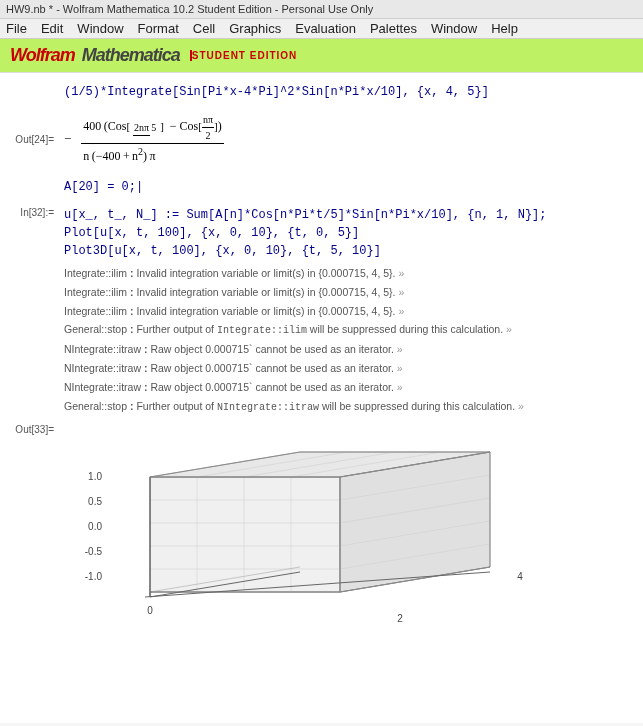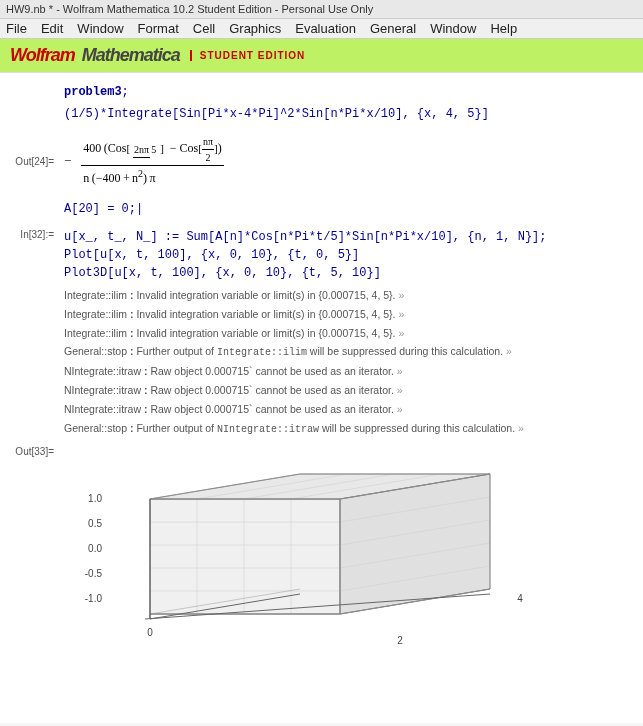--- a/index.html
+++ b/index.html
@@ -43,21 +43,20 @@
       font-weight: bold;
       color: #c00;
       font-style: italic;
       letter-spacing: -1px;
     }
     .student-edition {
       color: #c00;
       font-size: 10px;
       font-weight: bold;
       border-left: 2px solid #c00;
-      padding-left: 8px;
       letter-spacing: 1px;
       text-transform: uppercase;
     }
     #notebook-area {
       background: #fff;
       padding: 8px 0;
       min-height: 650px;
     }
     .cell-row {
       display: flex;
@@ -158,43 +157,37 @@
 </div>
 
 <div id="menu-bar">
   <span>File</span>
   <span>Edit</span>
   <span>Window</span>
   <span>Format</span>
   <span>Cell</span>
   <span>Graphics</span>
   <span>Evaluation</span>
-  <span>General</span>
+  <span>Palettes</span>
   <span>Window</span>
   <span>Help</span>
 </div>
 
 <div id="logo-bar">
   <div>
     <span class="wolfram-logo">
       <span style="color:#c00; font-style:italic; font-weight:bold;">Wolfram</span>
       <span style="color:#444; font-style:italic; font-weight:bold; margin-left:3px;">Mathematica</span>
     </span>
   </div>
   <div class="student-edition">Student Edition</div>
 </div>
 
 <div id="notebook-area">
 
-  <div class="cell-row">
-    <div class="cell-label"></div>
-    <div class="cell-content">
-      <span class="problem-label">problem3</span><span class="code-blue">;</span>
-    </div>
-  </div>
 
   <div class="cell-row">
     <div class="cell-label"></div>
     <div class="cell-content">
       <span class="code-blue">(1/5)*Integrate[Sin[Pi*x-4*Pi]^2*Sin[n*Pi*x/10], {x, 4, 5}]</span>
     </div>
   </div>
 
   <div class="cell-row" style="align-items:center; margin: 4px 0 6px 0;">
     <div class="cell-label">

